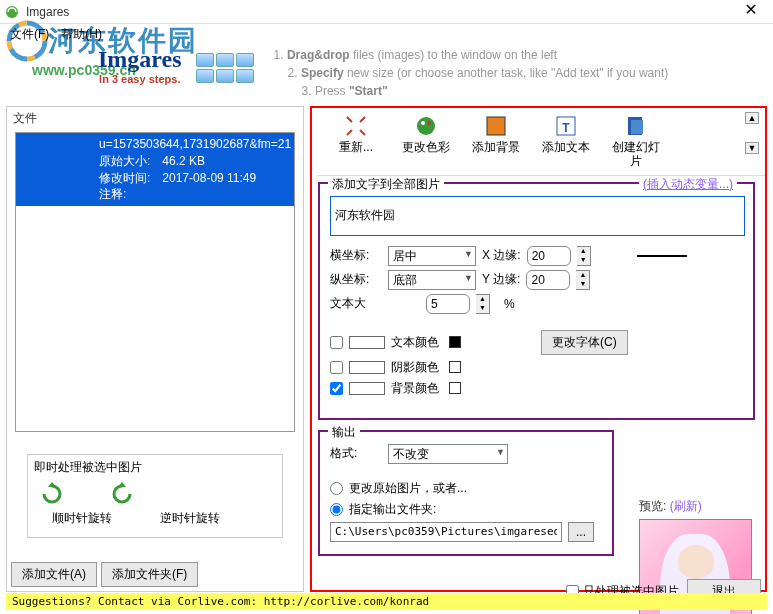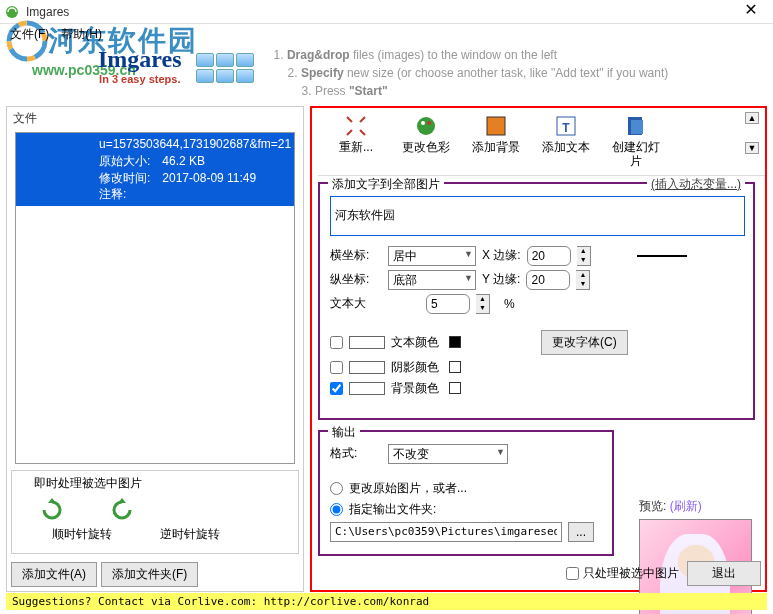--- a/index.html
+++ b/index.html
@@ -21,38 +21,38 @@
 .step-box { width: 18px; height: 14px; background: linear-gradient(#bfe0ff,#6fb5ef); border: 1px solid #6aa; border-radius: 2px; }
 .steps-text { color: #999; line-height: 1.5; }
 .steps-text b { color: #888; }
 .content { display: flex; padding: 0 6px; gap: 6px; height: 486px; }
 .left-panel { width: 298px; display: flex; flex-direction: column; border: 1px solid #ccc; }
 .left-panel .grp-title { padding: 3px 6px; color: #333; }
 .file-list { flex: 1; border: 1px solid #999; margin: 2px 8px; background: #fff; position: relative; overflow: hidden; }
 .file-item { background: #0a5dd8; color: #fff; padding: 3px 5px; font-size: 11px; line-height: 1.4; }
 .file-item .meta { padding-left: 78px; position: relative; }
 .file-item .meta-label { display: inline-block; width: 60px; }
-.immediate-box { border: 1px solid #ccc; margin: 4px; padding: 4px 22px 8px; }
+.immediate-box { border: 1px solid #ccc; margin: 20px; padding: 4px 6px 8px; }
 .imm-title { margin-bottom: 4px; }
 .rot-btns { display: flex; gap: 46px; padding: 2px 6px; }
 .rot-icon { width: 24px; height: 24px; display: inline-block; }
 .rot-labels { display: flex; gap: 24px; padding: 2px 6px; }
 .rot-label { width: 84px; text-align: center; }
 .add-btns { display: flex; gap: 4px; margin: 4px; }
 .btn { border: 1px solid #999; background: #e8e8e8; padding: 3px 10px; cursor: pointer; }
 .right-panel { flex: 1; border: 2px solid #ff0000; display: flex; flex-direction: column; padding: 2px 0 2px 6px; position: relative; }
 .toolbar { display: flex; gap: 18px; padding: 4px 12px 6px; border-bottom: 1px solid #ddd; position: relative; }
 .tool-item { display: flex; flex-direction: column; align-items: center; width: 52px; cursor: pointer; }
 .tool-icon { width: 24px; height: 24px; margin-bottom: 2px; }
 .tool-label { text-align: center; line-height: 1.2; }
 .scroll-arrows { position: absolute; right: 4px; top: 2px; width: 16px; display: flex; flex-direction: column; gap: 18px; }
 .sarrow { width: 14px; height: 12px; border: 1px solid #999; text-align: center; font-size: 9px; cursor: pointer; background: #f0f0f0; }
 .section { border: 2px solid #701a75; margin: 6px 10px 4px 0; padding: 6px 8px 8px 10px; position: relative; }
 .section-title { position: absolute; top: -8px; left: 8px; background: #fff; padding: 0 4px; }
-.link-insert { color: #404040; text-decoration: underline; cursor: pointer; position: absolute; right: 8px; top: -8px; background: #fff; padding: 0 4px; }
+.link-insert { color: #8b5cf6; text-decoration: underline; cursor: pointer; position: absolute; right: 16px; top: -8px; background: #fff; padding: 0 4px; }
 .text-input { width: 100%; height: 40px; border: 1px solid #0a5dd8; padding: 4px; margin: 6px 0; }
 .form-row { display: flex; align-items: center; margin: 4px 0; gap: 6px; }
 .lbl { width: 52px; }
 .select, .num-input { border: 1px solid #888; background: #fff; padding: 1px 4px; height: 20px; }
 .select { width: 88px; position: relative; }
 .select::after { content: "▼"; position: absolute; right: 2px; top: 2px; font-size: 9px; color: #555; }
 .num-input { width: 44px; border-radius: 6px; }
 .spinner { width: 14px; height: 20px; display: inline-flex; flex-direction: column; border: 1px solid #888; border-left: none; }
 .spinner span { flex: 1; font-size: 7px; text-align: center; background: #eee; cursor: pointer; }
 .color-swatch { width: 36px; height: 13px; border: 1px solid #666; display: inline-block; }
@@ -60,21 +60,21 @@
 .checkbox { width: 13px; height: 13px; }
 .preview-col { position: absolute; right: 6px; top: 390px; width: 120px; }
 .preview-lbl { color: #333; }
 .preview-refresh { color: #8b5cf6; cursor: pointer; }
 .preview-img { width: 113px; height: 152px; border: 1px solid #888; background: linear-gradient(135deg, #ffd5e8 0%, #ffaed3 40%, #ff97c6 60%, #fde2ef 100%); margin-top: 4px; position: relative; overflow: hidden; }
 .preview-person { position: absolute; top: 14px; left: 20px; width: 70px; height: 130px; background: radial-gradient(ellipse 30px 28px at 36px 28px, #f6e0d0 0%, #f6e0d0 60%, transparent 62%), linear-gradient(#f7f0ff, #e9e2fb); border-radius: 40% 40% 4px 4px; }
 .output-sec { width: 296px; }
 .radio { width: 13px; height: 13px; }
 .path-input { width: 232px; border: 1px solid #888; padding: 2px 4px; height: 20px; font-family: Consolas, monospace; font-size: 11px; }
 .browse-btn { width: 26px; height: 20px; border: 1px solid #888; background: #e8e8e8; cursor: pointer; text-align: center; }
-.bottom-bar { position: absolute; bottom: 28px; right: 12px; display: flex; gap: 8px; }
+.bottom-bar { position: absolute; bottom: 10px; right: 12px; display: flex; gap: 8px; }
 .chk-row { display: flex; align-items: center; gap: 4px; }
 .start-btn { border: 1px solid #0a5dd8; background: #e8e8e8; padding: 3px 24px; color: #0a5dd8; font-weight: bold; cursor: pointer; }
 .exit-btn { border: 1px solid #999; background: #e8e8e8; padding: 3px 24px; cursor: pointer; }
 .suggestion-bar { position: absolute; bottom: 4px; left: 6px; right: 6px; background: #ffff63; padding: 2px 6px; font-family: Consolas, monospace; font-size: 11px; }
 .sample-line { width: 40px; height: 2px; background: #000; margin-left: 10px; }
 </style>
 </head>
 <body>
 
 <div class="titlebar">

